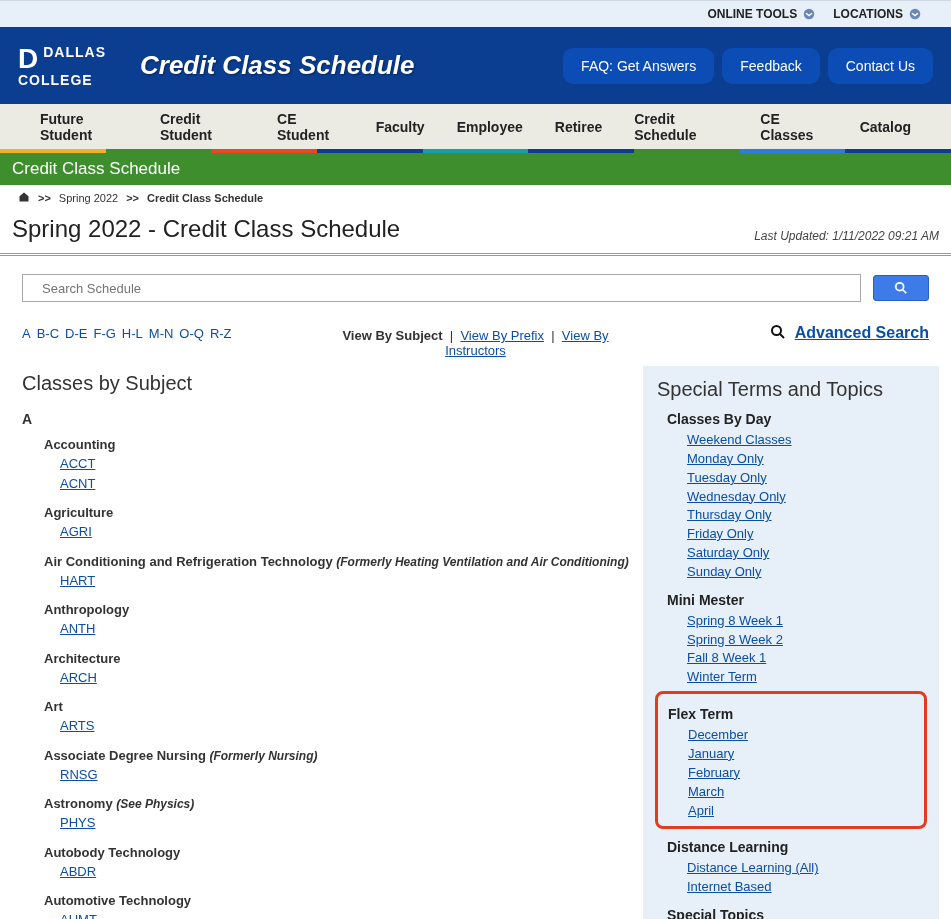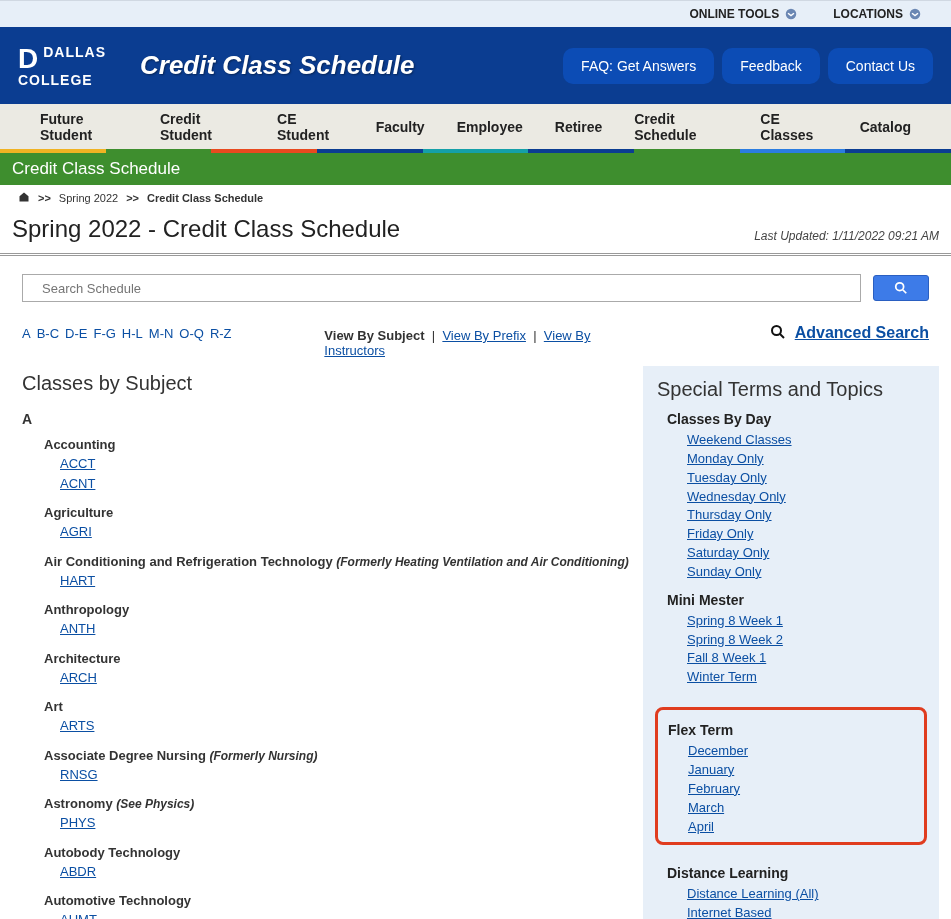--- a/index.html
+++ b/index.html
@@ -1,20 +1,20 @@
 <!DOCTYPE html>
 <html><head>
 <meta charset="utf-8">
 <style>
   * { margin: 0; padding: 0; box-sizing: border-box; }
   body { font-family: Arial, Helvetica, sans-serif; font-size: 13px; color: #333; background: #fff; }
   a { cursor: pointer; }
 
   
-  .util { background: #e7eff8; border-top: 1px solid #d0d8e2; height: 27px; display: flex; justify-content: flex-end; align-items: center; padding-right: 30px; gap: 36px; }
+  .util { background: #e7eff8; border-top: 1px solid #d0d8e2; height: 27px; display: flex; justify-content: flex-end; align-items: center; padding-right: 30px; gap: 18px; }
   .util .menu { font-weight: bold; font-size: 12px; color: #222; display: inline-flex; align-items: center; gap: 6px; }
   .util .menu svg { width: 12px; height: 12px; }
 
   
   .hdr { background: #0b3d91; background-image: linear-gradient(rgba(11,61,145,.92), rgba(11,61,145,.92)); height: 77px; display: flex; align-items: center; padding: 0 18px; }
   .logo { display: flex; align-items: center; gap: 10px; }
   .logo-box { color: #fff; font-weight: bold; font-size: 14px; letter-spacing: 1px; line-height: 1; }
   .logo-box .d { font-size: 28px; font-weight: 900; float: left; margin-right: 4px; }
   .site-title { color: #fff; font-size: 26px; font-weight: bold; font-style: italic; margin-left: 34px; text-shadow: 1px 1px 2px rgba(0,0,0,.4); }
   .hdr-spacer { flex: 1; }
@@ -43,21 +43,21 @@
   .searchrow { display: flex; gap: 12px; padding: 18px 22px; align-items: center; }
   .searchrow input { flex: 1; height: 28px; border: 1px solid #aaa; padding: 0 19px; font-size: 13px; }
   .searchrow .sbtn { width: 56px; height: 26px; background: #3d7be8; border: 1px solid #2a5fc1; border-radius: 3px; display: flex; align-items: center; justify-content: center; cursor: pointer; }
   .searchrow .sbtn svg { width: 14px; height: 14px; fill: #fff; }
 
   
   .mainwrap { display: flex; padding: 0 12px 20px 22px; gap: 10px; align-items: flex-start; }
   .left { flex: 1; }
   .alpha { padding: 6px 0 8px; font-size: 13px; }
   .alpha a { color: #0b4fa3; text-decoration: none; margin-right: 6px; }
-  .viewby { text-align: left; font-size: 13px; padding: 8px 0; }
+  .viewby { text-align: center; font-size: 13px; padding: 8px 0; }
   .viewby a { color: #0b4fa3; text-decoration: underline; }
   .viewby .lbl { font-weight: bold; }
   .adv { text-align: right; font-size: 16px; padding: 4px 0 12px; }
   .adv a { color: #0b4fa3; font-weight: bold; text-decoration: underline; }
   .adv svg { width: 16px; height: 16px; vertical-align: -2px; margin-right: 4px; }
 
   .filterrow { display: flex; }
   .filterrow > div { flex: 1; }
 
   h2.sec { font-size: 20px; font-weight: normal; color: #333; margin: 6px 0 16px; }
@@ -67,21 +67,21 @@
   .subj .note { font-style: italic; font-weight: bold; font-size: 12px; }
   .subj .codes { padding-left: 16px; margin-top: 2px; }
   .subj .codes a { color: #0b4fa3; text-decoration: underline; display: block; font-size: 13px; line-height: 1.5; }
 
   
   .side { width: 296px; background: #e7eff8; padding: 12px 14px 20px; }
   .side h2 { font-size: 20px; font-weight: normal; color: #333; margin-bottom: 8px; }
   .side h3 { font-size: 14px; font-weight: bold; color: #222; margin: 10px 0 4px 10px; }
   .side ul { list-style: none; padding-left: 30px; }
   .side ul li a { color: #0b4fa3; text-decoration: underline; font-size: 13px; line-height: 1.45; }
-  .redbox { border: 3px solid #e03c1f; border-radius: 8px; margin: 20px -2px; padding: 2px 0 6px; }
+  .redbox { border: 3px solid #e03c1f; border-radius: 8px; margin: 4px -2px; padding: 2px 0 6px; }
 </style>
 </head>
 <body>
 
 <div class="util">
   <a class="menu">
     <span>ONLINE TOOLS</span>
     <svg viewBox="0 0 16 16">
         <circle cx="8" cy="8" r="7" fill="#6b87b3"></circle>
         <path d="M4 7l4 3 4-3" stroke="#fff" stroke-width="2" fill="none"></path>

